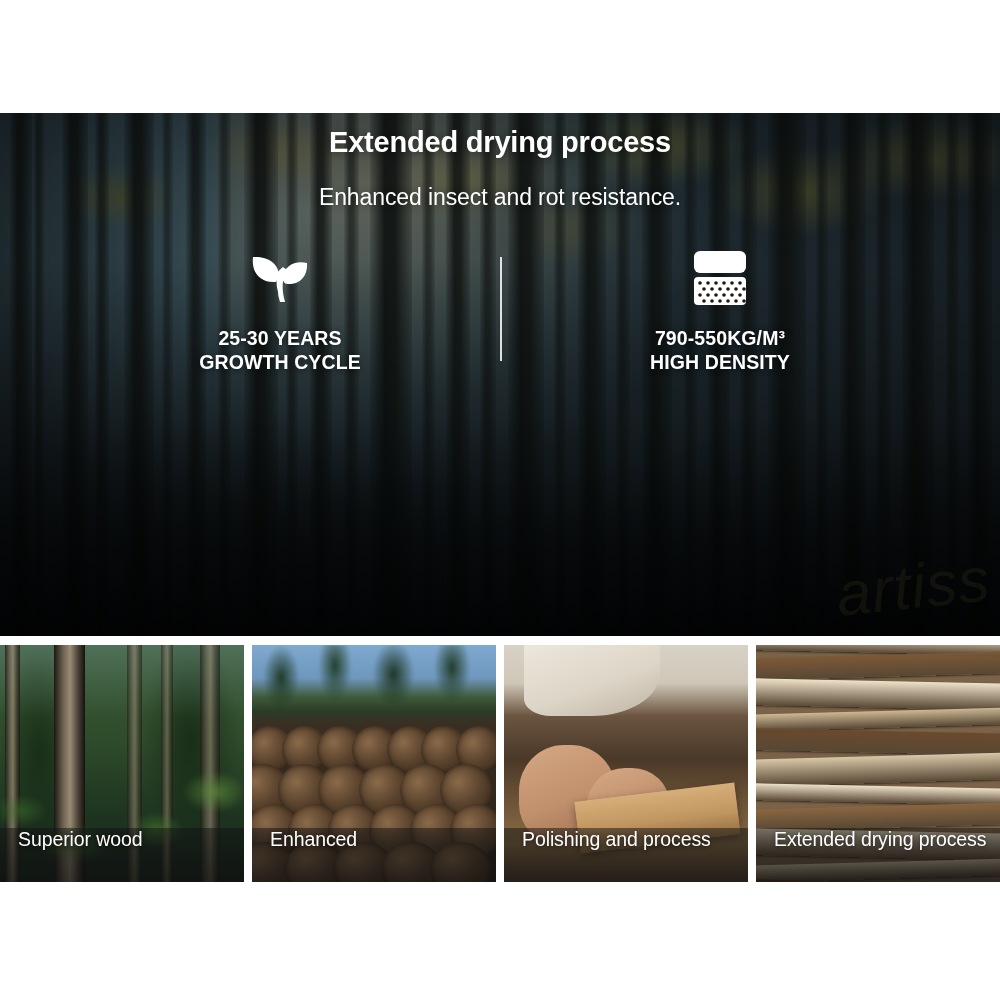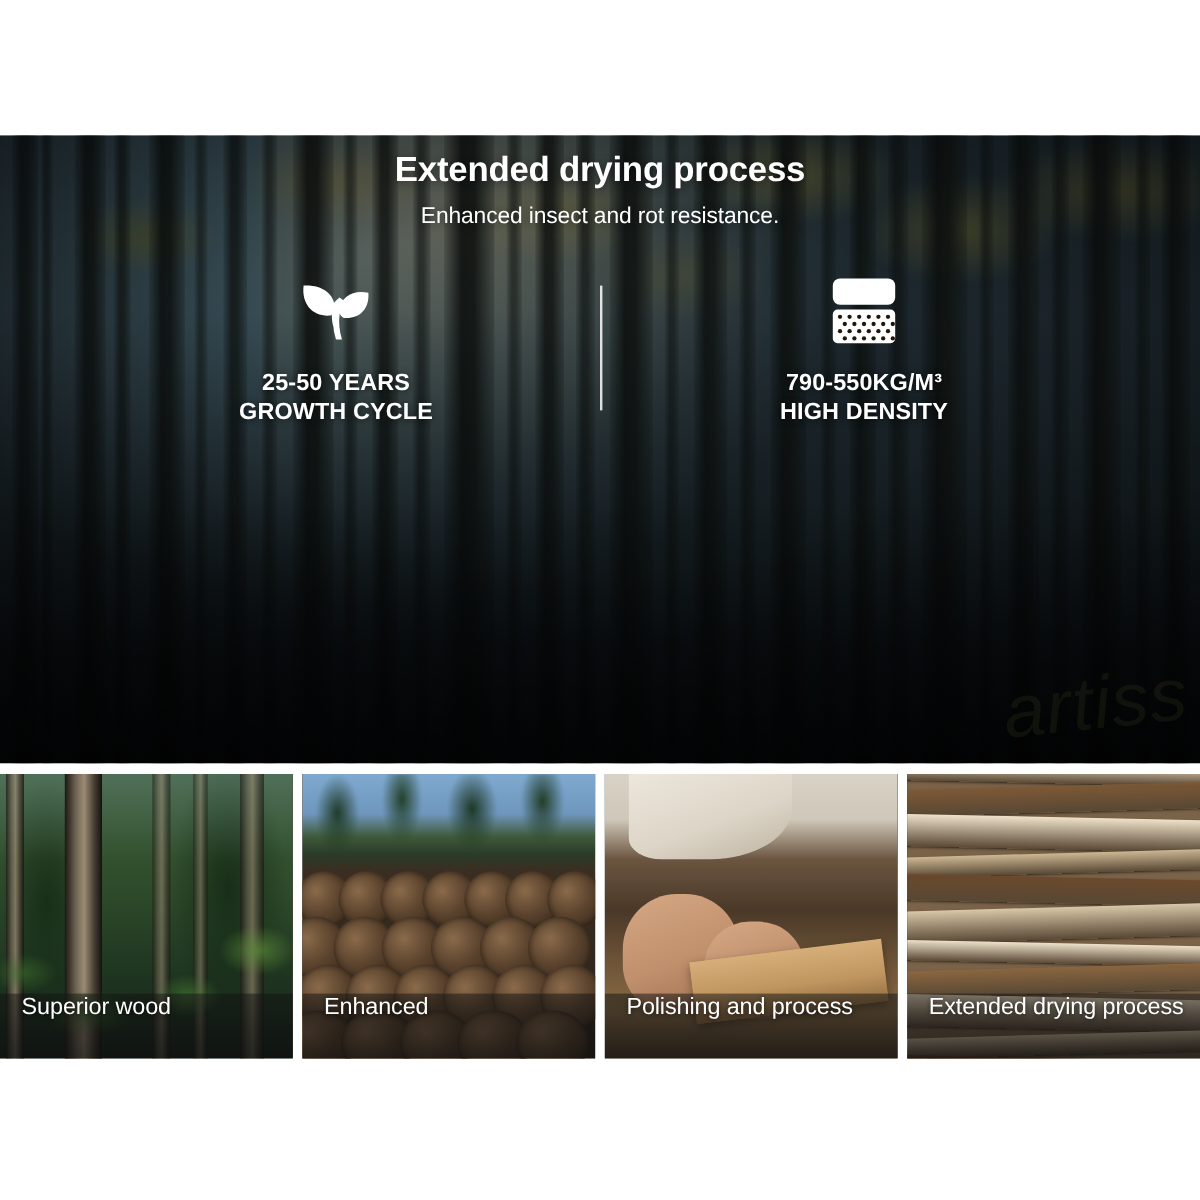--- a/index.html
+++ b/index.html
@@ -82,22 +82,22 @@
     font-size: 63px; font-weight: 700; line-height: 1.04;
     letter-spacing: -1.4px;
     text-shadow: 0 2px 12px rgba(0,0,0,0.45);
   }
   .hero-sub {
     margin-top: 13px;
     font-size: 29px; font-weight: 600; letter-spacing: -0.2px;
     text-shadow: 0 1px 8px rgba(0,0,0,0.45);
   }
   .hero-desc {
-    margin-top: 11px;
-    font-size: 19px; font-weight: 400; letter-spacing: -0.1px;
+    margin-top: 25px;
+    font-size: 23px; font-weight: 400; letter-spacing: -0.1px;
     text-shadow: 0 1px 8px rgba(0,0,0,0.45);
   }
 
   
   .features {
     margin-top: 36px;
     width: 880px;
     display: flex; align-items: flex-start; justify-content: center;
   }
   .feature {
@@ -274,21 +274,21 @@
       <div class="features">
 
         <div class="feature">
           <div class="feat-icon">
             <svg width="62" height="56" viewBox="0 0 62 56" fill="#ffffff" aria-hidden="true">
               <path d="M30 26C30 13 18 6 4 7c-2 16 8 26 22 25 1 0 3-2 4-6z"></path>
               <path d="M33 28c2-12 13-18 25-15 1 14-8 22-20 21-2 0-4-3-5-6z"></path>
               <path d="M29 22c-2 6-2 13 0 20 0 3 1 6 2 10h5c-2-7-3-14-2-21 1-5 2-8 4-11l-4-3c-2 2-4 3-5 5z"></path>
             </svg>
           </div>
-          <div class="feat-label">25-50 YEARS
+          <div class="feat-label">25-30 YEARS
 GROWTH CYCLE</div>
         </div>
 
         <div class="feature">
           <div class="feat-icon">
             <svg width="56" height="58" viewBox="0 0 56 58" aria-hidden="true">
               <rect x="2" y="2" width="52" height="22" rx="6" fill="#ffffff"></rect>
               <rect x="2" y="28" width="52" height="28" rx="4" fill="#ffffff"></rect>
               <g fill="#20160c">
                 <g id="dots">

